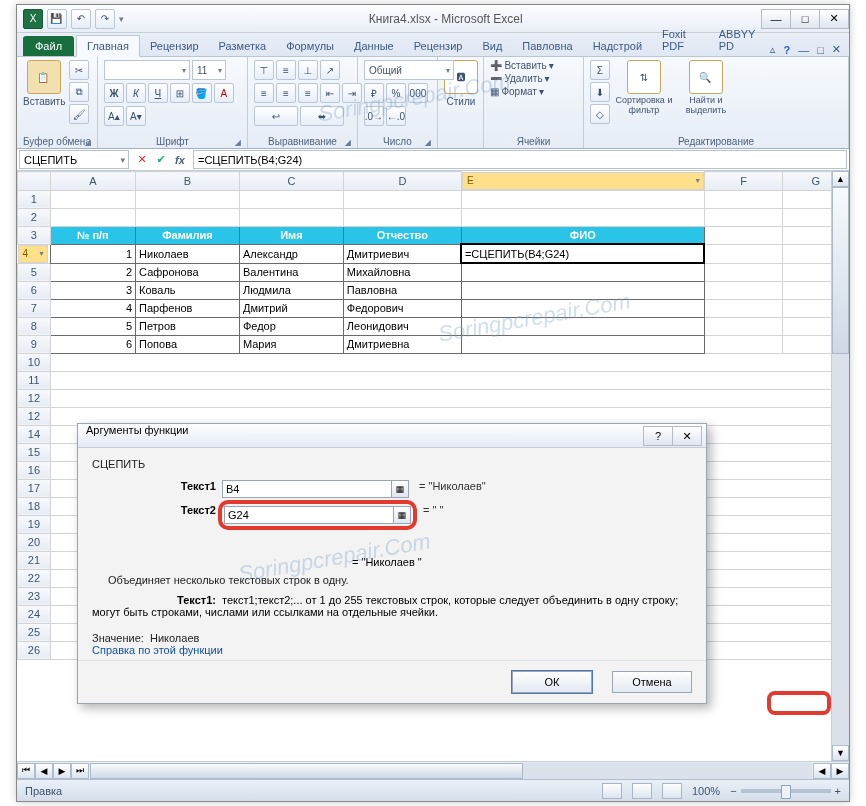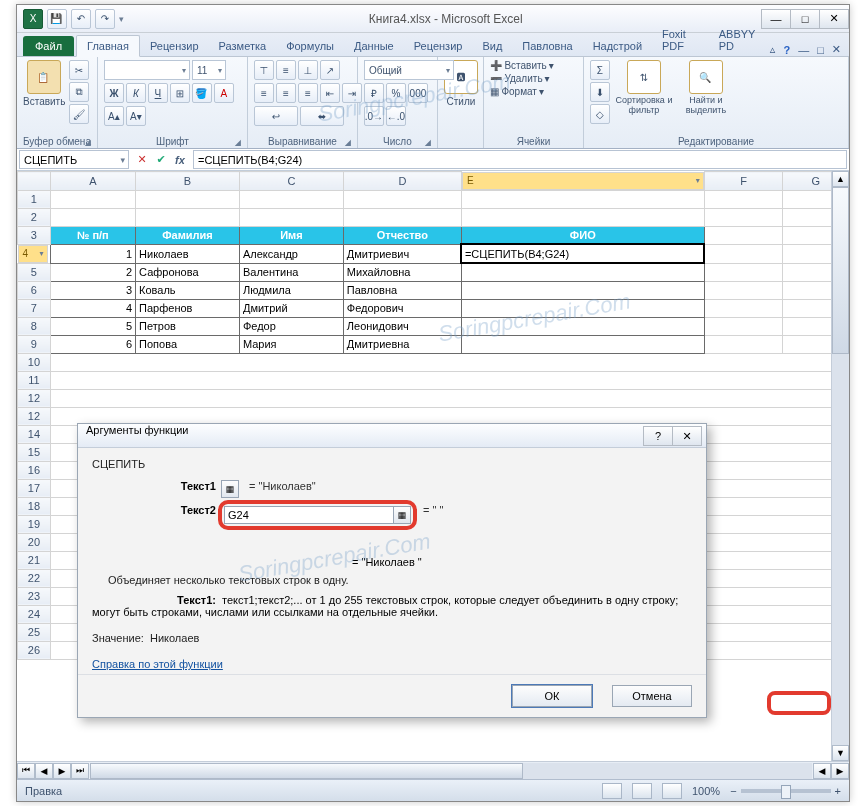--- a/index.html
+++ b/index.html
@@ -60,21 +60,21 @@
   .argrow { display:flex; align-items:flex-start; margin-bottom:6px;}
   .argrow .albl { width:130px; text-align:right; font-weight:bold; padding-right:6px;}
   .argrow input { width:170px; height:18px; border:1px solid #98a5b5; padding:0 3px; font-size:11px;}
   .argrow .picker { width:18px;height:18px;border:1px solid #98a5b5;background:linear-gradient(#fdfdfd,#e1e7ef);margin-left:-1px;display:flex;align-items:center;justify-content:center;font-size:9px;}
   .argrow .res { margin-left:10px; color:#333;}
   .redbox { outline:4px solid #e23a2e; border-radius:6px;}
   .dialog .desc { margin:6px 16px; color:#222; }
   .dialog .help { margin-top:8px; }
   .dialog .help b{display:inline-block;width:130px;text-align:right;padding-right:6px;}
   .dialog .value { margin-top:14px; color:#222;}
-  .dialog .link { color:#1352a0; text-decoration:underline; margin-top:14px; display:inline-block;}
+  .dialog .link { color:#1352a0; margin-top:0; display:inline-block;}
   .dialog .dbtns { display:flex; justify-content:flex-end; gap:20px; padding:10px 14px; border-top:1px solid #dcdfe4;}
   .dialog .dbtn { width:80px; height:22px; border:1px solid #9aa6b4; background:linear-gradient(#fdfdfd,#e4eaf2); font-size:11px;}
   .dialog .dbtn.primary { outline:1px solid #4c79b7;}
   
   .status { position:absolute; bottom:0; left:0; right:0; height:22px; background:linear-gradient(#eaf0f8,#d4deea); border-top:1px solid #b1bdce; display:flex; align-items:center; font-size:11px; color:#3f536e; padding:0 8px; gap:10px;}
   .status .spacer{flex:1;}
   .viewbtn{width:20px;height:16px;border:1px solid #a9b6c7;background:linear-gradient(#fff,#dbe4ee);}
   .zoom{display:flex;align-items:center;gap:4px;}
   .zoomslider{width:90px;height:4px;background:#b6c2d2;position:relative;}
   .zoomslider::after{content:"";position:absolute;left:50%;top:-4px;width:8px;height:12px;background:#edf2f8;border:1px solid #95a5b9;transform:translateX(-50%);}
@@ -498,20 +498,21 @@
       <span>Аргументы функции</span>
       <div class="winbtns">
         <div class="winbtn">?</div>
         <div class="winbtn">✕</div>
       </div>
     </div>
     <div class="dbody">
       <div class="fname">СЦЕПИТЬ</div>
       <div class="argrow">
         <div class="albl">Текст1</div>
+        <input value="B4" style="">
         <div class="picker">▦</div>
         <div class="res">= "Николаев"</div>
       </div>
       <div class="argrow">
         <div class="albl">Текст2</div>
         <span class="redbox" style="display:inline-flex;padding:2px;">
           <input value="G24" style="">
           <div class="picker">▦</div>
         </span>
         <div class="res">= " "</div>

